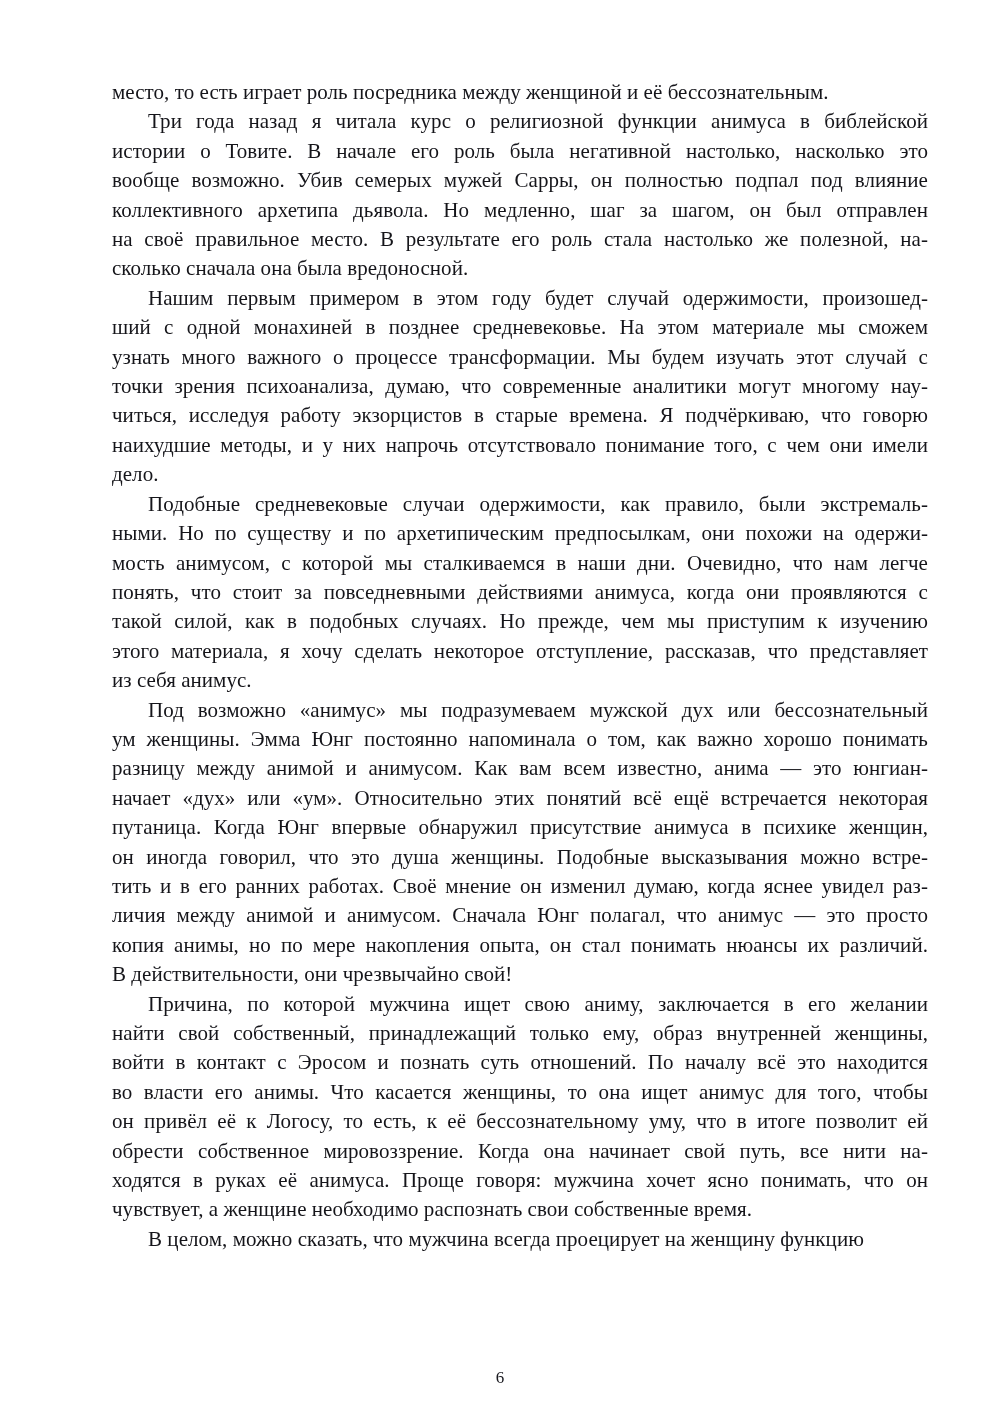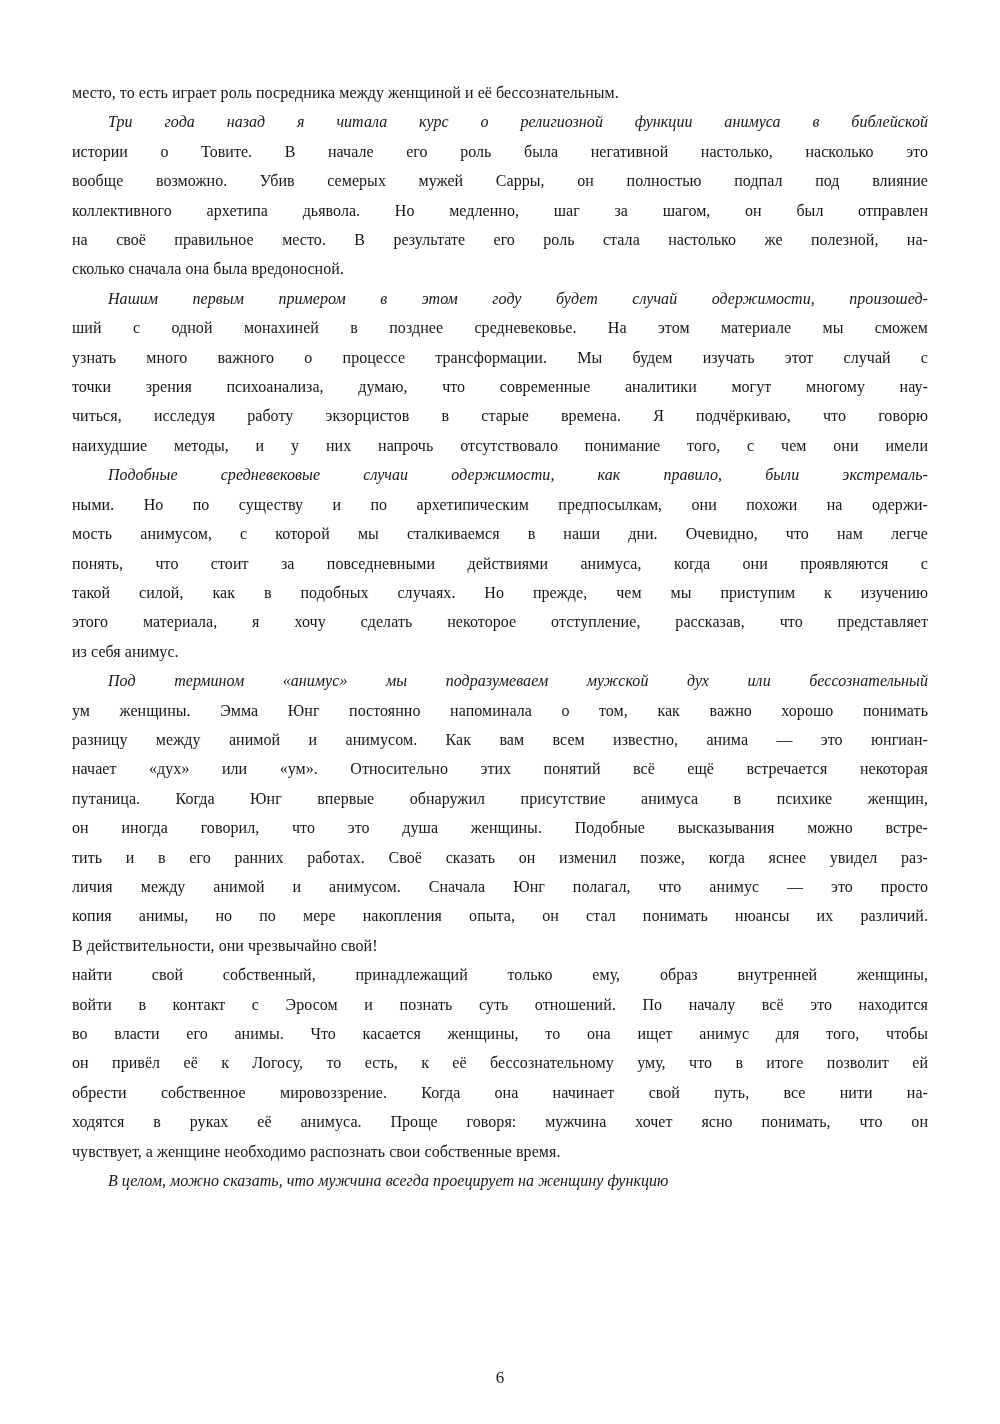--- a/index.html
+++ b/index.html
@@ -35,31 +35,31 @@
   
   .lines {
     margin: 0;
     padding: 0;
     list-style: none;
   }
   .line {
     display: block;
     text-align: justify;
     text-align-last: justify;
-    font-size: 16px;
+    font-size: 21px;
     line-height: 29.4px;
     letter-spacing: 0.05px;
     white-space: pre-wrap;
+    margin-left: 40px;
   }
   .line.last {
     text-align-last: left;
   }
   .line.indented {
     text-indent: 36px;
-    font-style: italic;
   }
 
   #page-number {
     position: absolute;
     left: 0;
     right: 0;
     top: 1368px;
     text-align: center;
     font-size: 17px;
     line-height: 20px;
@@ -84,43 +84,45 @@
         <span class="line">на своё правильное место. В результате его роль стала настолько же полезной, на-</span>
         <span class="line last">сколько сначала она была вредоносной.</span>
       </div>
       <div class="lines">
         <span class="line indented">Нашим первым примером в этом году будет случай одержимости, произошед-</span>
         <span class="line">ший с одной монахиней в позднее средневековье. На этом материале мы сможем</span>
         <span class="line">узнать много важного о процессе трансформации. Мы будем изучать этот случай с</span>
         <span class="line">точки зрения психоанализа, думаю, что современные аналитики могут многому нау-</span>
         <span class="line">читься, исследуя работу экзорцистов в старые времена. Я подчёркиваю, что говорю</span>
         <span class="line">наихудшие методы, и у них напрочь отсутствовало понимание того, с чем они имели</span>
+        <span class="line last">дело.</span>
       </div>
       <div class="lines">
         <span class="line indented">Подобные средневековые случаи одержимости, как правило, были экстремаль-</span>
         <span class="line">ными. Но по существу и по архетипическим предпосылкам, они похожи на одержи-</span>
         <span class="line">мость анимусом, с которой мы сталкиваемся в наши дни. Очевидно, что нам легче</span>
         <span class="line">понять, что стоит за повседневными действиями анимуса, когда они проявляются с</span>
         <span class="line">такой силой, как в подобных случаях. Но прежде, чем мы приступим к изучению</span>
         <span class="line">этого материала, я хочу сделать некоторое отступление, рассказав, что представляет</span>
         <span class="line last">из себя анимус.</span>
       </div>
       <div class="lines">
-        <span class="line indented">Под термином «анимус» мы подразумеваем мужской дух или бессознательный</span>
+        <span class="line indented">Под возможно «анимус» мы подразумеваем мужской дух или бессознательный</span>
         <span class="line">ум женщины. Эмма Юнг постоянно напоминала о том, как важно хорошо понимать</span>
         <span class="line">разницу между анимой и анимусом. Как вам всем известно, анима — это юнгиан-</span>
         <span class="line">начает «дух» или «ум». Относительно этих понятий всё ещё встречается некоторая</span>
         <span class="line">путаница. Когда Юнг впервые обнаружил присутствие анимуса в психике женщин,</span>
         <span class="line">он иногда говорил, что это душа женщины. Подобные высказывания можно встре-</span>
-        <span class="line">тить и в его ранних работах. Своё сказать он изменил позже, когда яснее увидел раз-</span>
+        <span class="line">тить и в его ранних работах. Своё мнение он изменил думаю, когда яснее увидел раз-</span>
         <span class="line">личия между анимой и анимусом. Сначала Юнг полагал, что анимус — это просто</span>
         <span class="line">копия анимы, но по мере накопления опыта, он стал понимать нюансы их различий.</span>
         <span class="line last">В действительности, они чрезвычайно свой!</span>
       </div>
       <div class="lines">
+        <span class="line indented">Причина, по которой мужчина ищет свою аниму, заключается в его желании</span>
         <span class="line">найти свой собственный, принадлежащий только ему, образ внутренней женщины,</span>
         <span class="line">войти в контакт с Эросом и познать суть отношений. По началу всё это находится</span>
         <span class="line">во власти его анимы. Что касается женщины, то она ищет анимус для того, чтобы</span>
         <span class="line">он привёл её к Логосу, то есть, к её бессознательному уму, что в итоге позволит ей</span>
         <span class="line">обрести собственное мировоззрение. Когда она начинает свой путь, все нити на-</span>
         <span class="line">ходятся в руках её анимуса. Проще говоря: мужчина хочет ясно понимать, что он</span>
         <span class="line last">чувствует, а женщине необходимо распознать свои собственные время.</span>
       </div>
       <div class="lines">
         <span class="line last indented">В целом, можно сказать, что мужчина всегда проецирует на женщину функцию</span>

